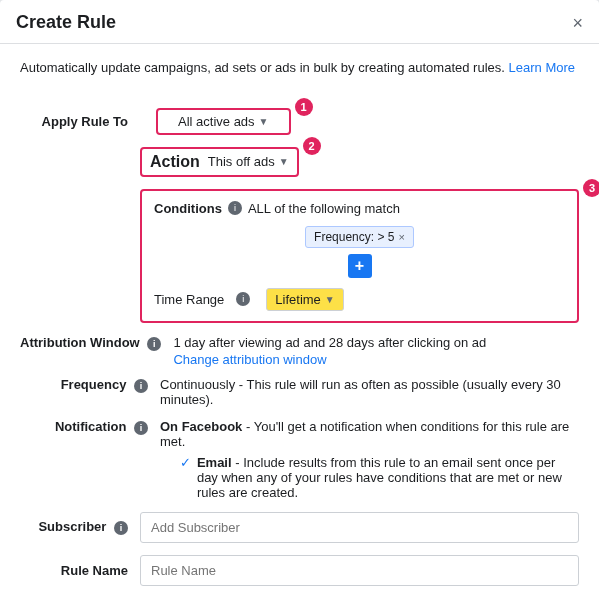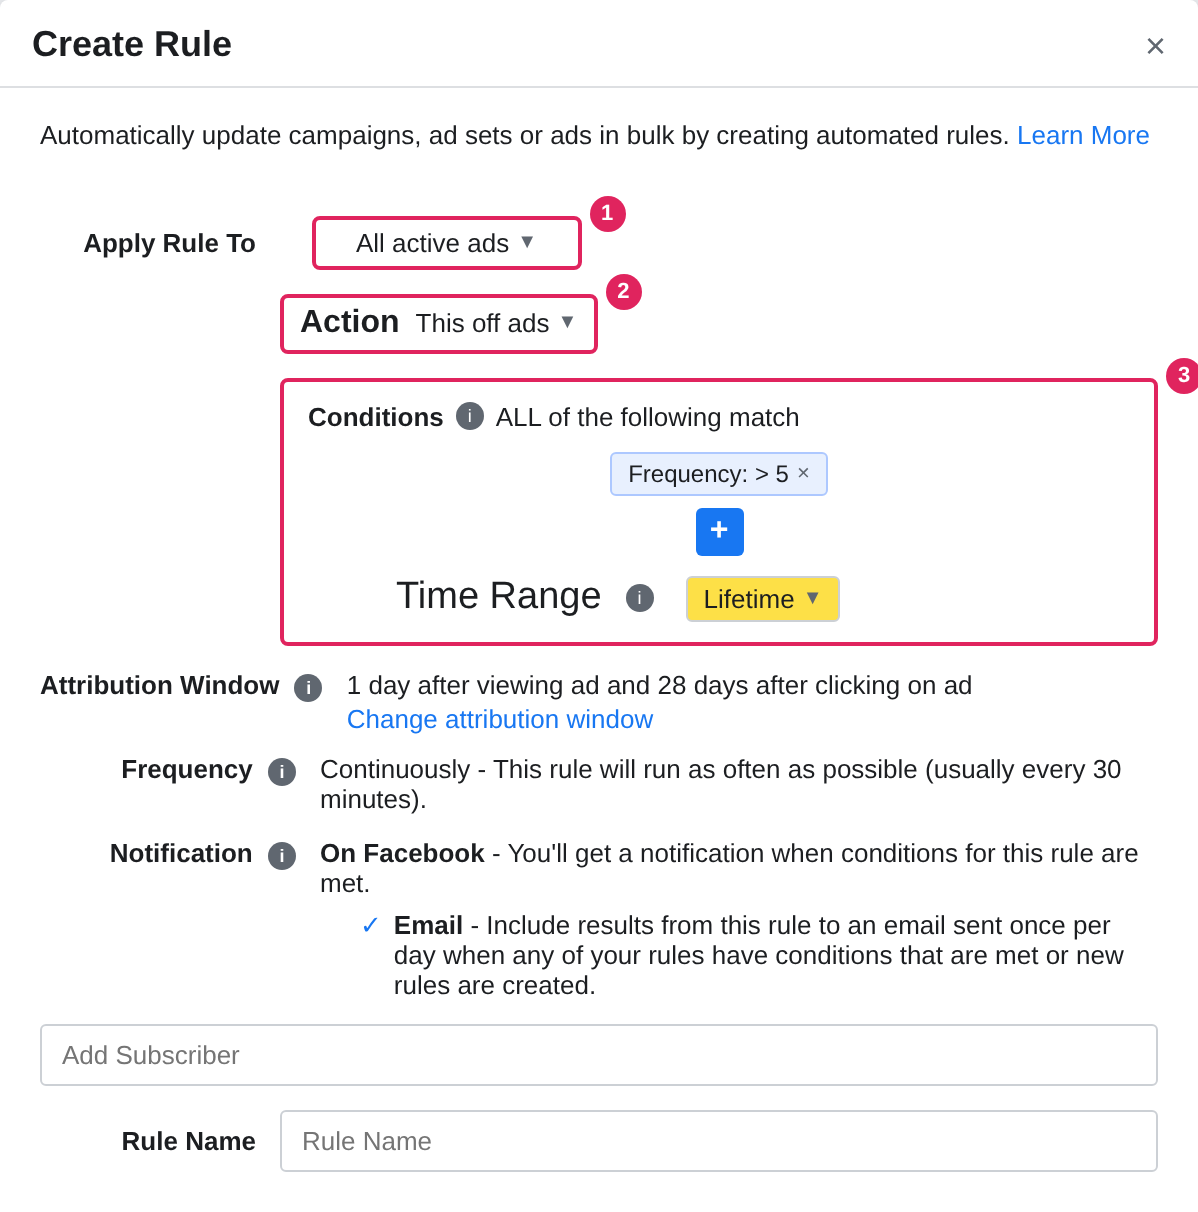--- a/index.html
+++ b/index.html
@@ -23,21 +23,21 @@
     .conditions-box { border: 2px solid #e0245e; border-radius: 4px; padding: 10px 12px; background: #fff; position: relative; width: 100%; }
     .conditions-header { display: flex; align-items: center; gap: 6px; margin-bottom: 10px; }
     .conditions-label { font-size: 13px; font-weight: bold; }
     .info-icon { width: 14px; height: 14px; border-radius: 50%; background: #606770; color: #fff; font-size: 9px; display: inline-flex; align-items: center; justify-content: center; cursor: pointer; }
     .conditions-match-text { font-size: 13px; color: #1c1e21; }
     .conditions-tags { display: flex; align-items: center; gap: 6px; margin-bottom: 10px; flex-direction: column; }
     .tag { background: #e8f0fe; border: 1px solid #adc8ff; border-radius: 3px; padding: 3px 8px; font-size: 12px; color: #1c1e21; display: flex; align-items: center; gap: 4px; }
     .tag-x { cursor: pointer; color: #606770; font-size: 11px; }
     .add-btn { background: #1877f2; border: none; border-radius: 3px; color: #fff; width: 24px; height: 24px; font-size: 16px; cursor: pointer; display: flex; align-items: center; justify-content: center; font-weight: bold; }
     .time-range-row { display: flex; align-items: center; gap: 8px; }
-    .time-range-label { font-size: 19px; color: #1c1e21; margin-left: 44px; }
+    .time-range-label { font-size: 13px; color: #1c1e21; }
     .time-range-select { display: flex; align-items: center; gap: 4px; border: 1px solid #ccd0d5; border-radius: 3px; padding: 3px 8px; font-size: 13px; cursor: pointer; background: #fde047; }
     .attribution-row { display: flex; align-items: flex-start; margin-bottom: 10px; margin-left: 0; }
     .attr-label { min-width: 140px; font-size: 13px; font-weight: bold; color: #1c1e21; padding-top: 0; text-align: right; padding-right: 12px; }
     .attr-content { font-size: 13px; color: #1c1e21; }
     .attr-link { color: #1877f2; text-decoration: none; display: block; margin-top: 2px; font-size: 13px; }
     .email-row { display: flex; align-items: flex-start; gap: 6px; margin-top: 6px; margin-left: 20px; }
     .checkmark { color: #1877f2; font-size: 13px; }
     .email-bold { font-weight: bold; }
     .subscriber-row { display: flex; align-items: center; margin-bottom: 12px; }
     .sub-label { min-width: 120px; font-size: 13px; font-weight: bold; text-align: right; padding-right: 12px; }
@@ -169,20 +169,24 @@
           <span class="checkmark">✓</span>
           <div>
             <span class="email-bold">Email</span>
             <span>- Include results from this rule to an email sent once per day when any of your rules have conditions that are met or new rules are created.</span>
           </div>
         </div>
       </div>
     </div>
 
     <div class="subscriber-row">
+      <div class="sub-label">
+        <span>Subscriber</span>
+        <span class="info-icon" style="margin-left:4px; display:inline-flex;">i</span>
+      </div>
       <input class="sub-input" type="text" placeholder="Add Subscriber" style="">
     </div>
 
     <div class="rule-name-row">
       <div class="rule-name-label">Rule Name</div>
       <input class="rule-name-input" type="text" placeholder="Rule Name" style="">
     </div>
 
   </div>
 

